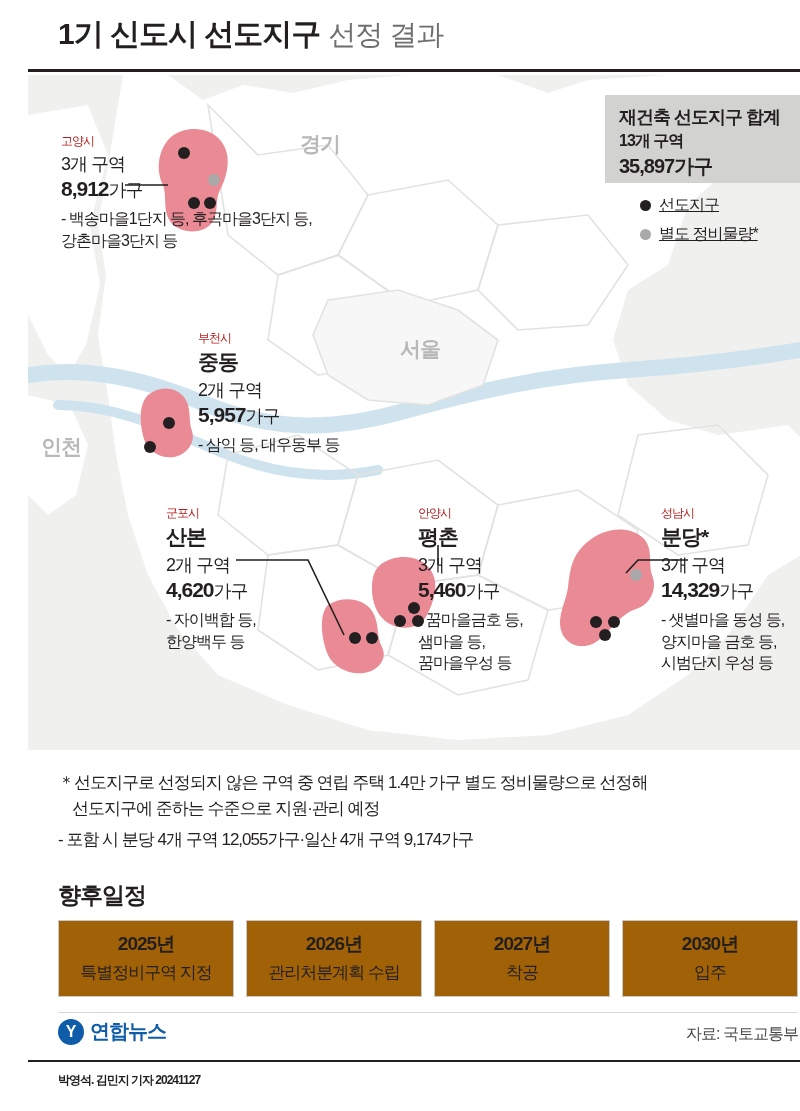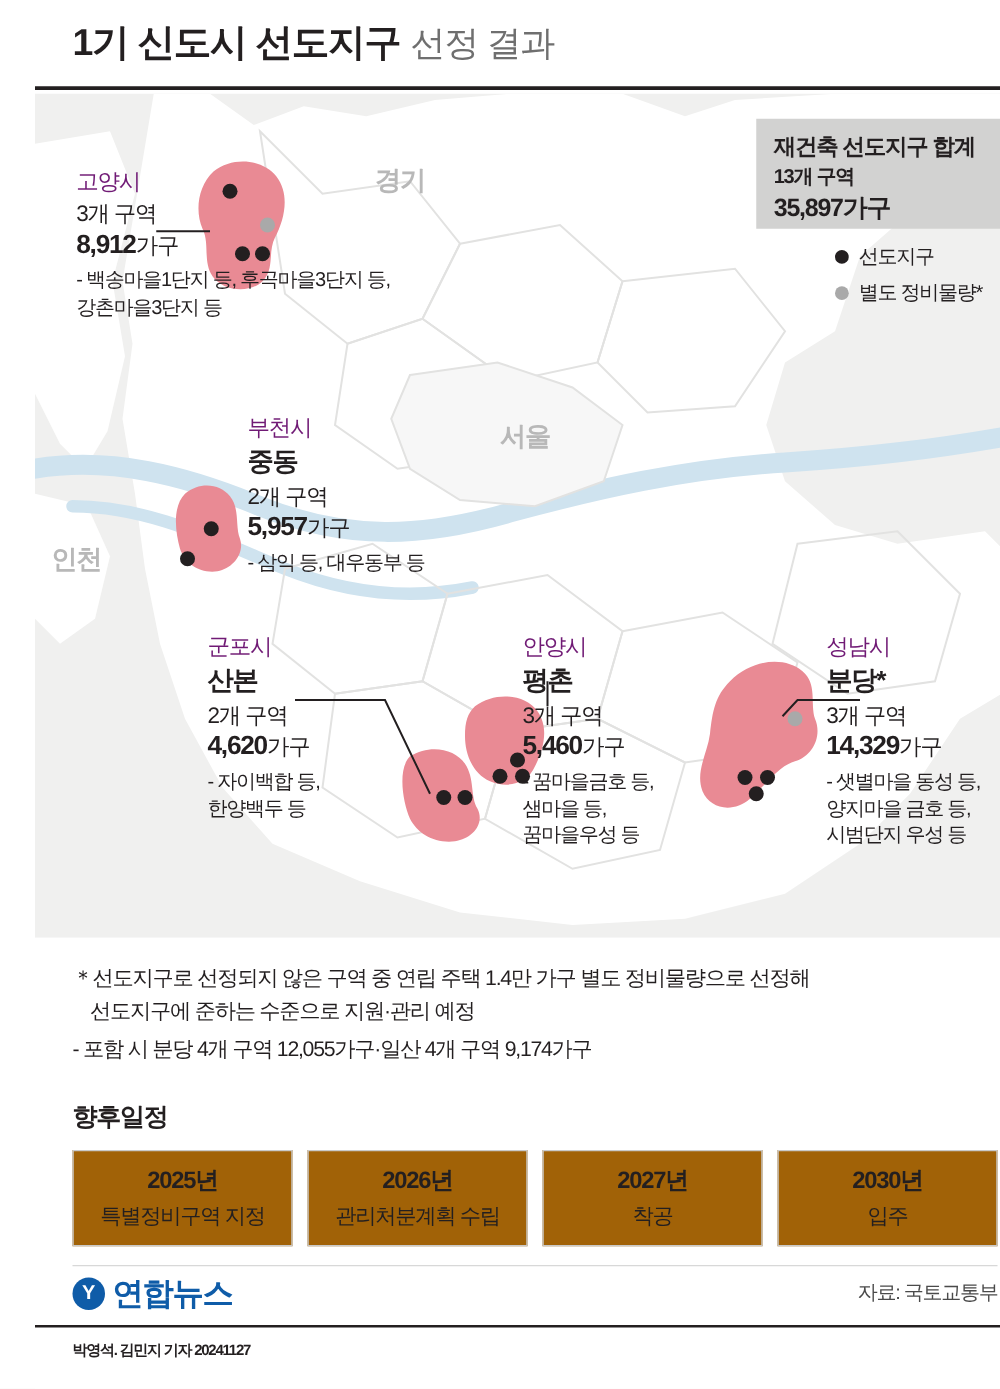--- a/index.html
+++ b/index.html
@@ -80,36 +80,36 @@
   }
   .summary-line1 {
     font-size: 16px; letter-spacing: -1px; margin-top: 2px; color: #231f20; font-weight: bold;
   }
   .summary-line2 {
     font-size: 20px; font-weight: bold; letter-spacing: -1px; margin-top: 1px;
   }
 
   .legend {
     position: absolute;
-    left: 640px; top: 120px;
+    left: 612px; top: 120px; text-decoration: underline;
   }
   .legend-row {
     display: flex; align-items: center; margin-bottom: 8px;
   }
   .legend-dot {
     width: 11px; height: 11px; border-radius: 50%;
     margin-right: 8px; display: inline-block;
   }
   .legend-dot.dark { background: #231f20; }
   .legend-dot.gray { background: #a9a9a9; }
   .legend-text { font-size: 16px; letter-spacing: -1px; }
 
   
   .callout { position: absolute; }
-  .c-city { font-size: 18px; letter-spacing: -1px; color: #701a75; font-family: Liberation Mono, monospace; }
+  .c-city { font-size: 12px; letter-spacing: -1px; color: #b91c1c; font-family: Liberation Mono, monospace; }
   .c-name { font-size: 21px; font-weight: bold; letter-spacing: -1px; color: #231f20; margin-top: 1px;}
   .c-zone { font-size: 18px; letter-spacing: -1px; margin-top: 2px; }
   .c-house { font-size: 21px; font-weight: bold; letter-spacing: -1px; margin-top: 1px;}
   .c-house .unit { font-size: 18px; font-weight: normal; }
   .c-note { font-size: 16px; letter-spacing: -1px; margin-top: 6px; line-height: 1.35; color: #231f20; }
 
   .ilsan { left: 33px; top: 58px; }
   .jungdong { left: 170px; top: 255px; }
   .sanbon { left: 138px; top: 430px; text-align: left; }
   .pyeongchon { left: 390px; top: 430px; }
@@ -124,21 +124,21 @@
   }
   .note-line {
     font-size: 17px; letter-spacing: -1px; line-height: 1.5; color: #231f20;
   }
   .note-indent { padding-left: 14px; }
 
   
   .schedule-title {
     position: absolute;
     left: 30px; top: 880px;
-    font-size: 20px; font-weight: bold; letter-spacing: -1px;
+    font-size: 23px; font-weight: bold; letter-spacing: -1px;
   }
   .schedule {
     position: absolute;
     left: 30px; top: 920px;
     width: 740px;
     display: flex;
     gap: 12px;
   }
   .sched-item {
     border: 1px solid #c9c9c9;
@@ -158,21 +158,21 @@
   .logo {
     position: absolute; left: 30px; top: 1018px;
     display: flex; align-items: center;
   }
   .logo-mark {
     width: 26px; height: 26px; border-radius: 50%;
     background: #0f5ca8; color: #fff; font-size: 16px; font-weight: bold;
     display: flex; align-items: center; justify-content: center;
     margin-right: 6px;
   }
-  .logo-text { font-size: 25px; font-weight: bold; color: #0f5ca8; letter-spacing: -1px; }
+  .logo-text { font-size: 20px; font-weight: bold; color: #0f5ca8; letter-spacing: -1px; }
   .source {
     position: absolute; right: 30px; top: 1024px;
     font-size: 16px; color: #4a4a4a; letter-spacing: -1px;
   }
   .byline-rule {
     position: absolute; left: 0; top: 1060px; width: 800px;
     border-top: 2px solid #231f20;
   }
   .byline {
     position: absolute; left: 30px; top: 1072px;

